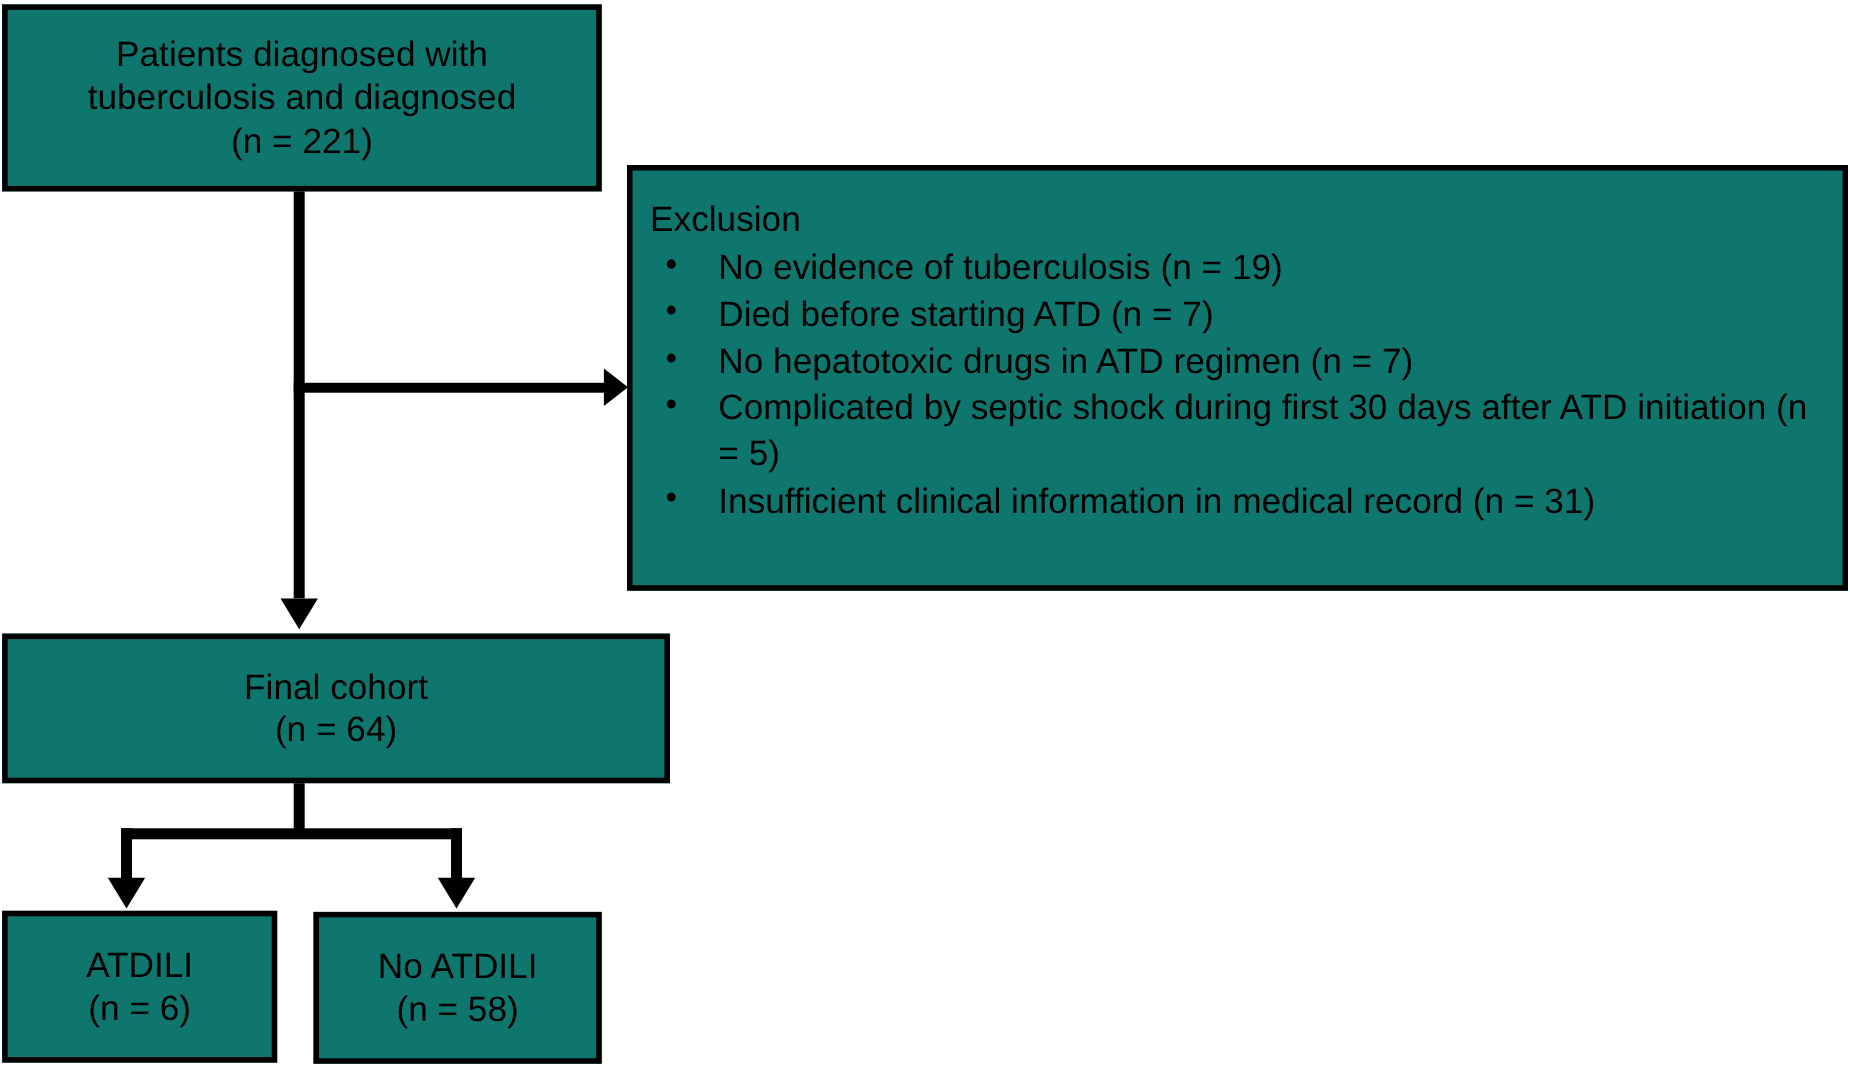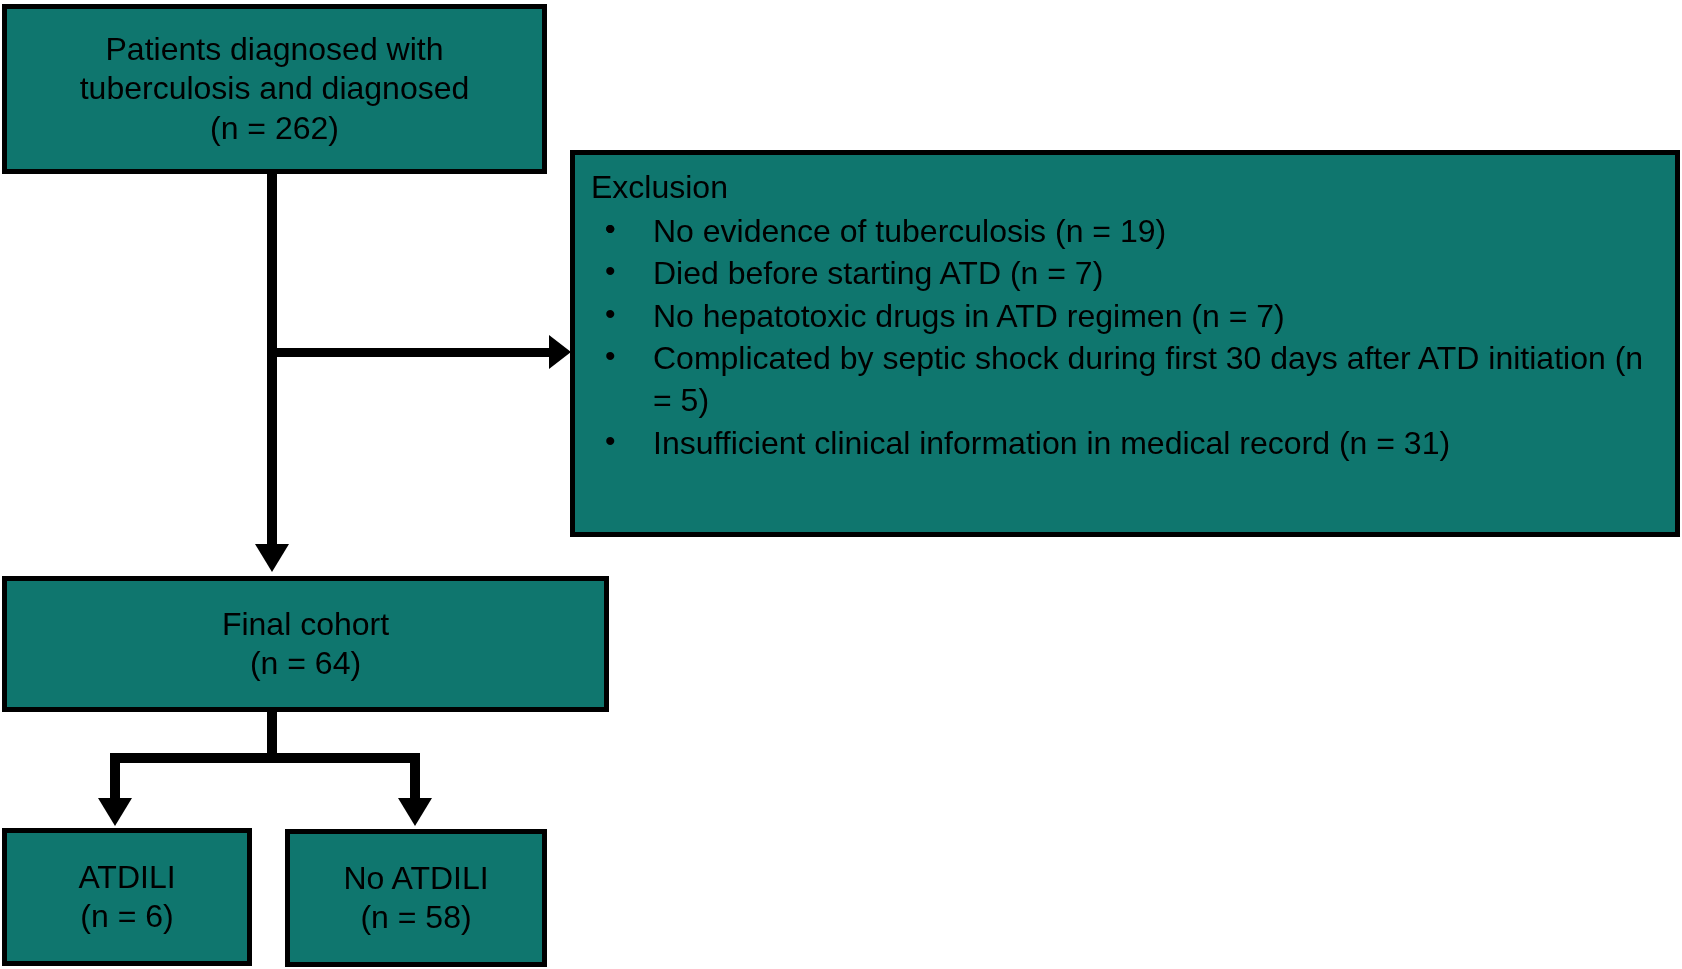--- a/index.html
+++ b/index.html
@@ -44,21 +44,21 @@
   }
 
   
   #box-exclusion {
     left: 570px;
     top: 150px;
     width: 1110px;
     height: 387px;
     display: block;
     text-align: left;
-    padding: 12px 14px 10px 16px;
+    padding: 24px 14px 10px 16px;
     font-size: 32px;
     line-height: 1.30;
   }
   #box-exclusion .heading {
     display: block;
     white-space: nowrap;
     margin-bottom: 2px;
   }
   #box-exclusion ul {
     list-style: none;
@@ -194,21 +194,21 @@
   }
 </style>
 </head>
 <body>
 
 <div id="canvas">
 
   <div class="node-box" id="box-enrolled">
     <span class="line">Patients diagnosed with</span>
     <span class="line">tuberculosis and diagnosed</span>
-    <span class="line">(n = 262)</span>
+    <span class="line">(n = 221)</span>
   </div>
 
   <div class="conn" id="trunk-main"></div>
   <div class="conn" id="branch-exclusion"></div>
   <div id="arrow-exclusion"></div>
   <div id="arrow-final"></div>
 
   <div class="node-box" id="box-exclusion">
     <span class="heading">Exclusion</span>
     <ul>

